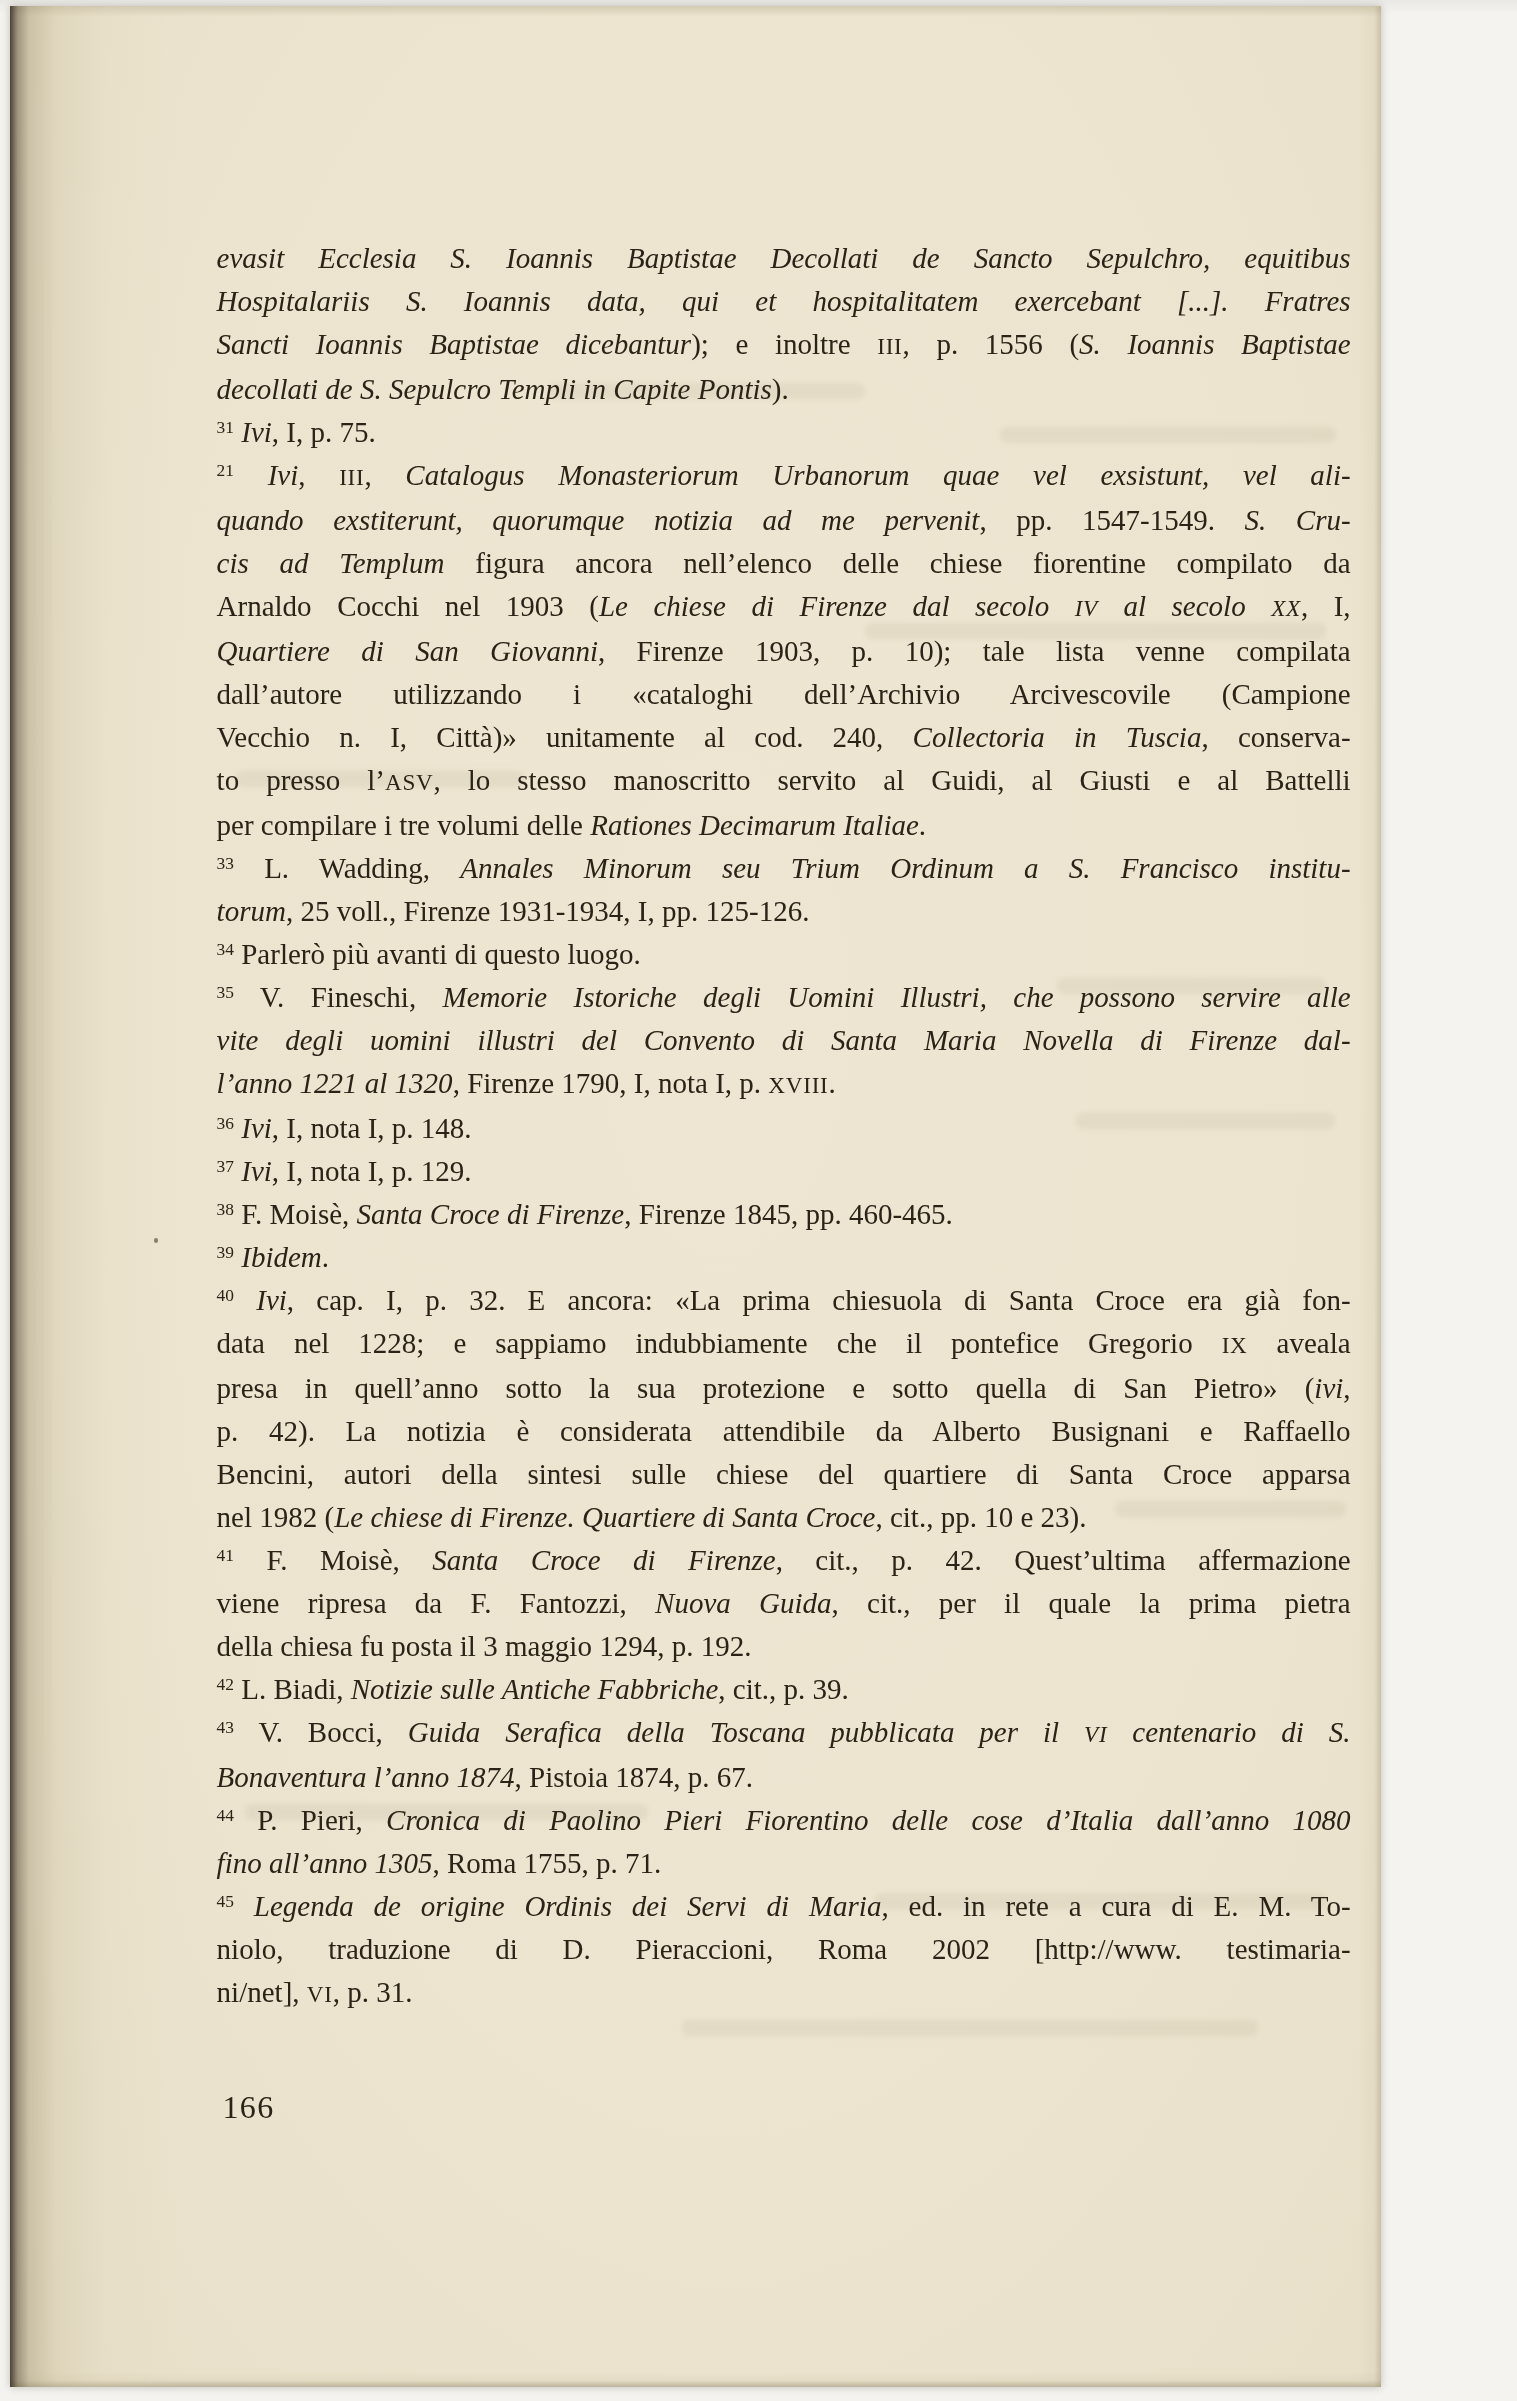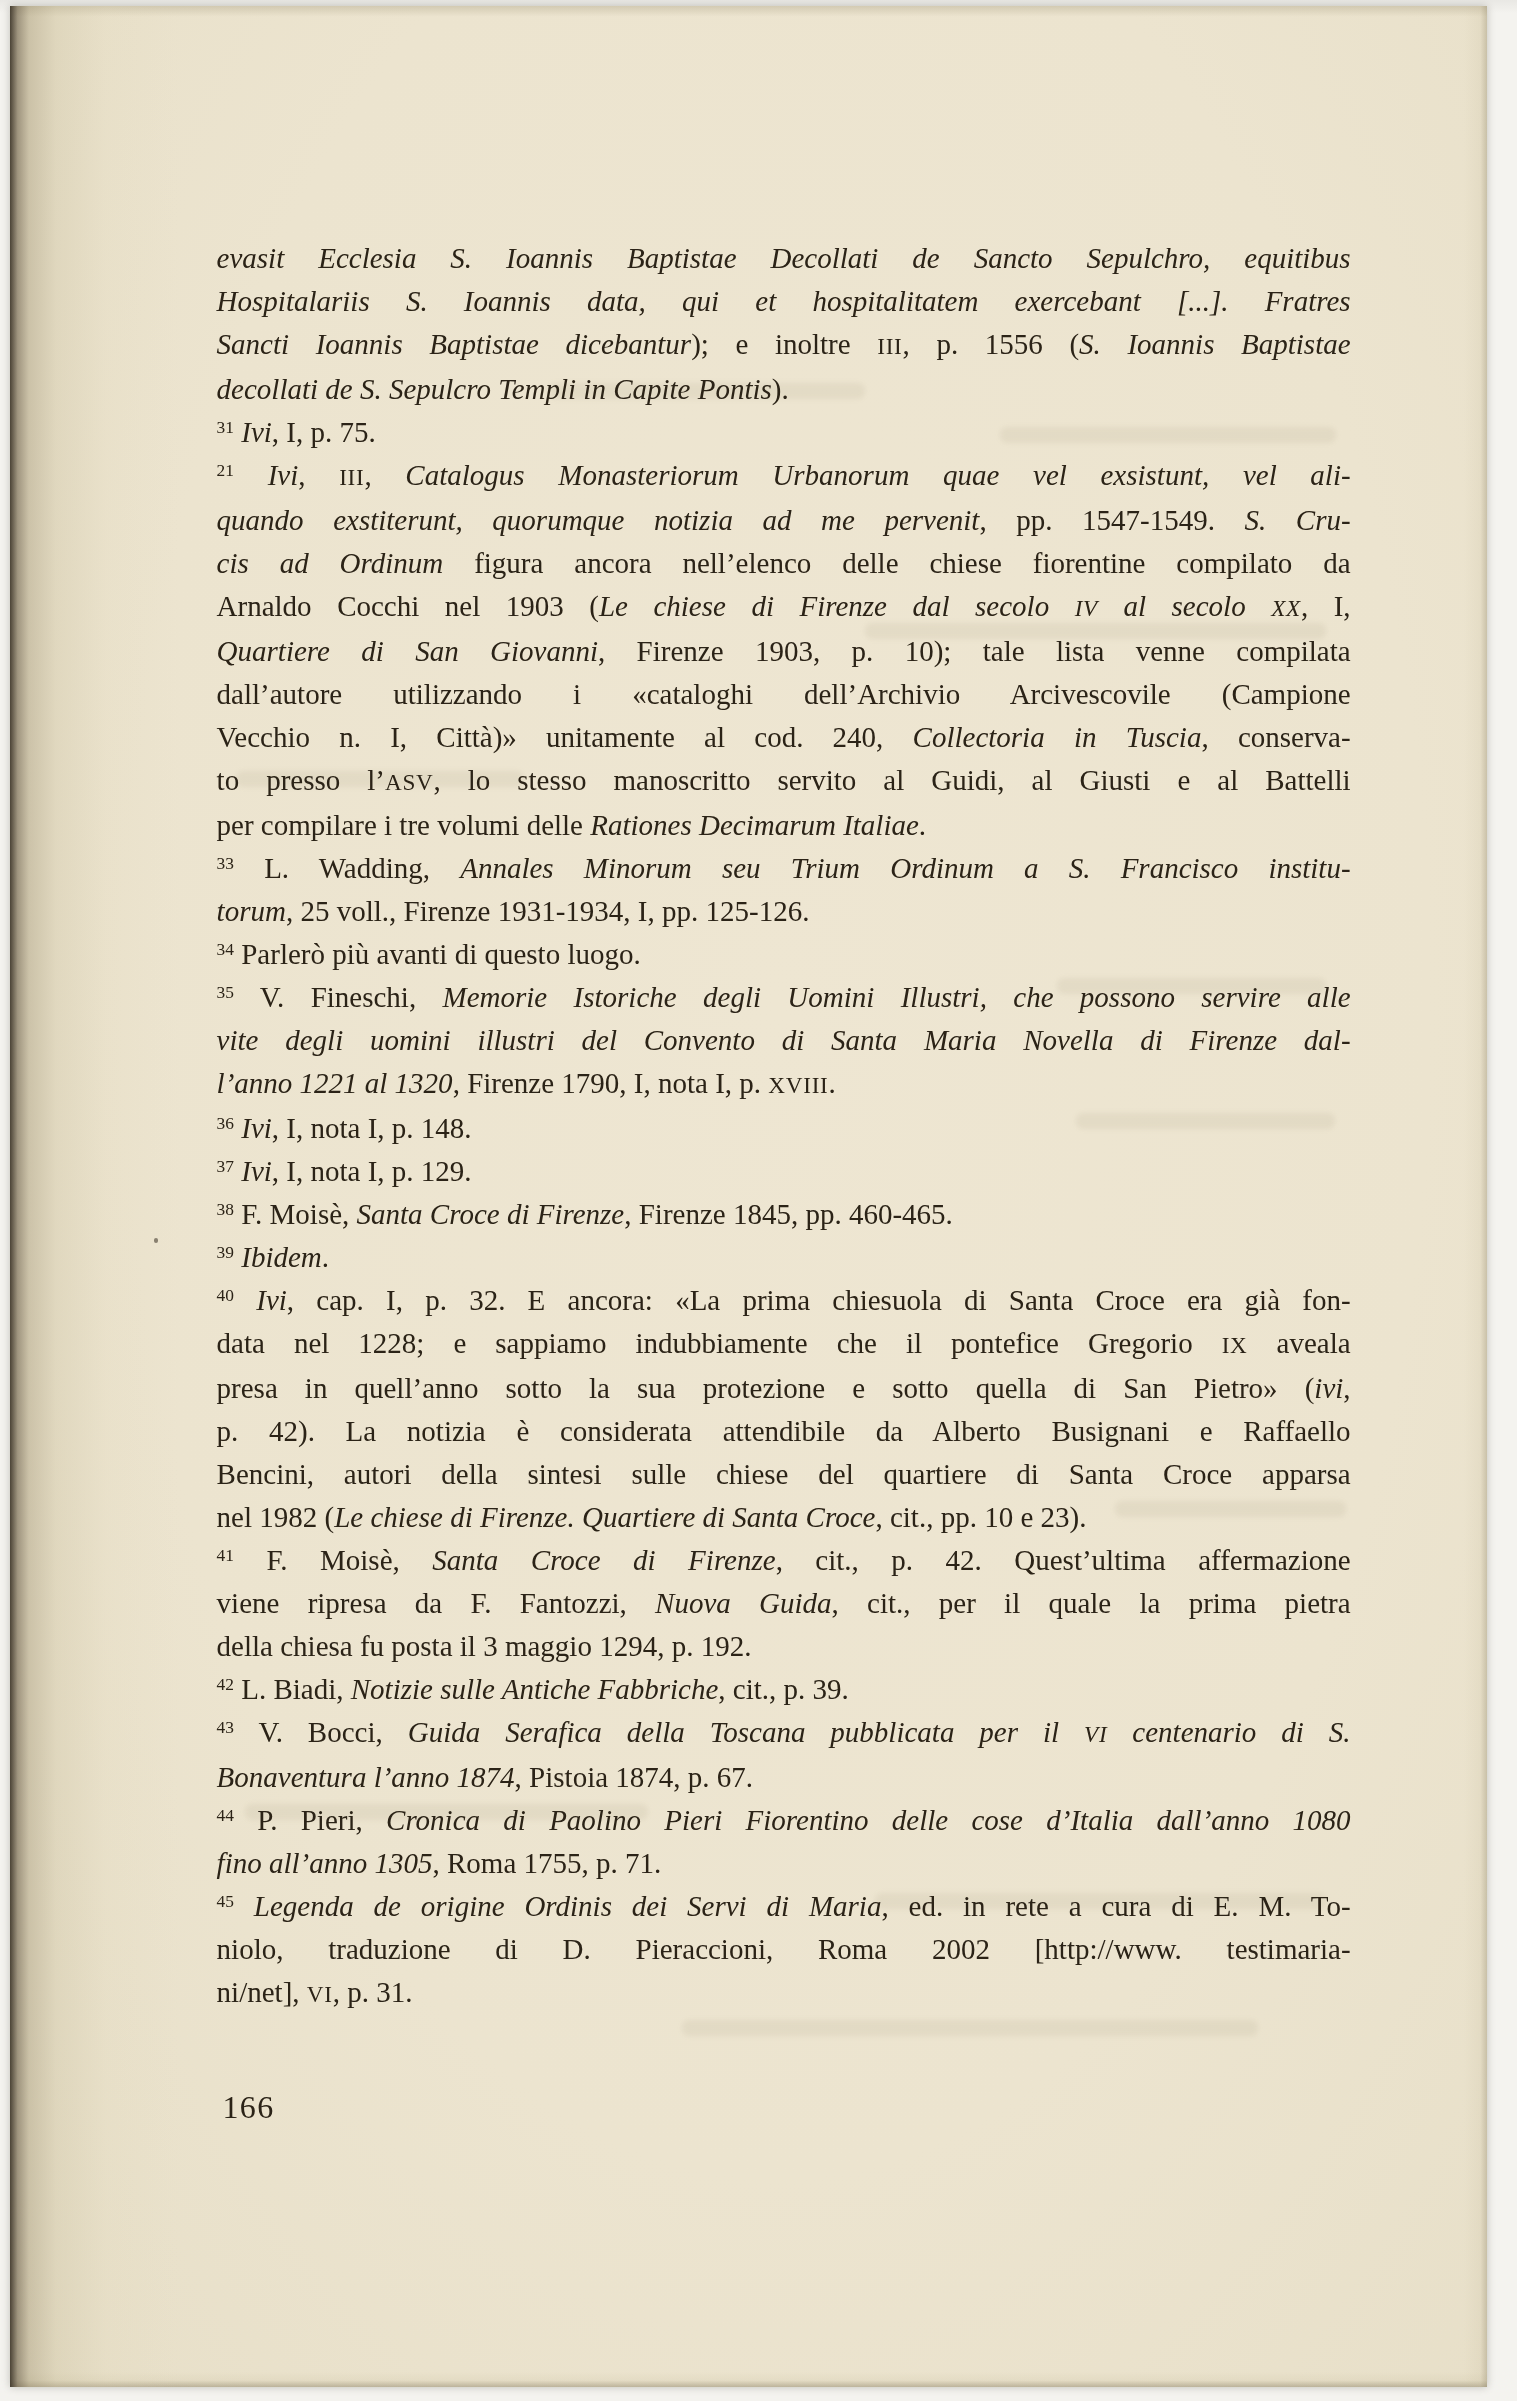--- a/index.html
+++ b/index.html
@@ -8,21 +8,21 @@
     background:#f3f2ee;
     font-family:"Liberation Serif","DejaVu Serif",serif;
     overflow:hidden;
   }
   .scan{
     position:relative;width:1518px;height:2402px;
     background:linear-gradient(to bottom,#e9e8e4 0px,#f4f3ef 13.4px,#f4f3ef 100%);
     overflow:hidden;
   }
   .page{
-    position:absolute;left:9.6px;top:5.8px;width:1477px;height:2381px;
+    position:absolute;left:9.6px;top:5.8px;width:1371px;height:2381px;
     background:
       linear-gradient(to right, rgba(58,50,38,0.9) 0px, rgba(110,98,76,0.6) 7.7px, rgba(158,146,114,0.4) 19px, rgba(196,186,152,0.28) 46px, rgba(220,210,178,0.14) 96px, rgba(236,228,206,0) 168px),
       linear-gradient(to left, rgba(148,138,108,0.38) 0px, rgba(196,186,156,0.16) 6.7px, rgba(236,228,206,0) 23px),
       linear-gradient(to bottom, rgba(158,148,118,0.32) 0px, rgba(236,228,206,0) 10.6px),
       linear-gradient(to top, rgba(132,122,94,0.45) 0px, rgba(200,190,158,0.18) 6.7px, rgba(236,228,206,0) 15.4px),
       radial-gradient(ellipse at 52% 42%, #eee6d2 0%, #ece4cf 60%, #e7dfc8 100%);
     box-shadow:0 0 7.7px rgba(40,35,25,0.25);
   }
   .text-block{
     position:absolute;left:207px;top:231px;width:1134px;
@@ -78,21 +78,21 @@
     </div>
     <div class="speck"></div>
     <div class="text-block">
         <div class="line"><span class="it">evasit Ecclesia S. Ioannis Baptistae Decollati de Sancto Sepulchro, equitibus</span></div>
         <div class="line"><span class="it">Hospitalariis S. Ioannis data, qui et hospitalitatem exercebant [...]. Fratres</span></div>
         <div class="line"><span class="it">Sancti Ioannis Baptistae dicebantur</span><span>); e inoltre </span><span class="sc">III</span><span>, p. 1556 (</span><span class="it">S. Ioannis Baptistae</span></div>
         <div class="line end"><span class="it">decollati de S. Sepulcro Templi in Capite Pontis</span><span>).</span></div>
         <div class="line end"><span class="sup">31</span><span> </span><span class="it">Ivi</span><span>, I, p. 75.</span></div>
         <div class="line"><span class="sup">21</span><span> </span><span class="it">Ivi</span><span>, </span><span class="sc">III</span><span>, </span><span class="it">Catalogus Monasteriorum Urbanorum quae vel exsistunt, vel ali-</span></div>
         <div class="line"><span class="it">quando exstiterunt, quorumque notizia ad me pervenit</span><span>, pp. 1547-1549. </span><span class="it">S. Cru-</span></div>
-        <div class="line"><span class="it">cis ad Ordinum</span><span> figura ancora nell’elenco delle chiese fiorentine compilato da</span></div>
+        <div class="line"><span class="it">cis ad Templum</span><span> figura ancora nell’elenco delle chiese fiorentine compilato da</span></div>
         <div class="line"><span>Arnaldo Cocchi nel 1903 (</span><span class="it">Le chiese di Firenze dal secolo </span><span class="it sc">IV</span><span class="it"> al secolo </span><span class="it sc">XX</span><span>, I,</span></div>
         <div class="line"><span class="it">Quartiere di San Giovanni</span><span>, Firenze 1903, p. 10); tale lista venne compilata</span></div>
         <div class="line"><span>dall’autore utilizzando i «cataloghi dell’Archivio Arcivescovile (Campione</span></div>
         <div class="line"><span>Vecchio n. I, Città)» unitamente al cod. 240, </span><span class="it">Collectoria in Tuscia</span><span>, conserva-</span></div>
         <div class="line"><span>to presso l’</span><span class="sc">ASV</span><span>, lo stesso manoscritto servito al Guidi, al Giusti e al Battelli</span></div>
         <div class="line end"><span>per compilare i tre volumi delle </span><span class="it">Rationes Decimarum Italiae</span><span>.</span></div>
         <div class="line"><span class="sup">33</span><span> L. Wadding, </span><span class="it">Annales Minorum seu Trium Ordinum a S. Francisco institu-</span></div>
         <div class="line end"><span class="it">torum</span><span>, 25 voll., Firenze 1931-1934, I, pp. 125-126.</span></div>
         <div class="line end"><span class="sup">34</span><span> Parlerò più avanti di questo luogo.</span></div>
         <div class="line"><span class="sup">35</span><span> V. Fineschi, </span><span class="it">Memorie Istoriche degli Uomini Illustri, che possono servire alle</span></div>

